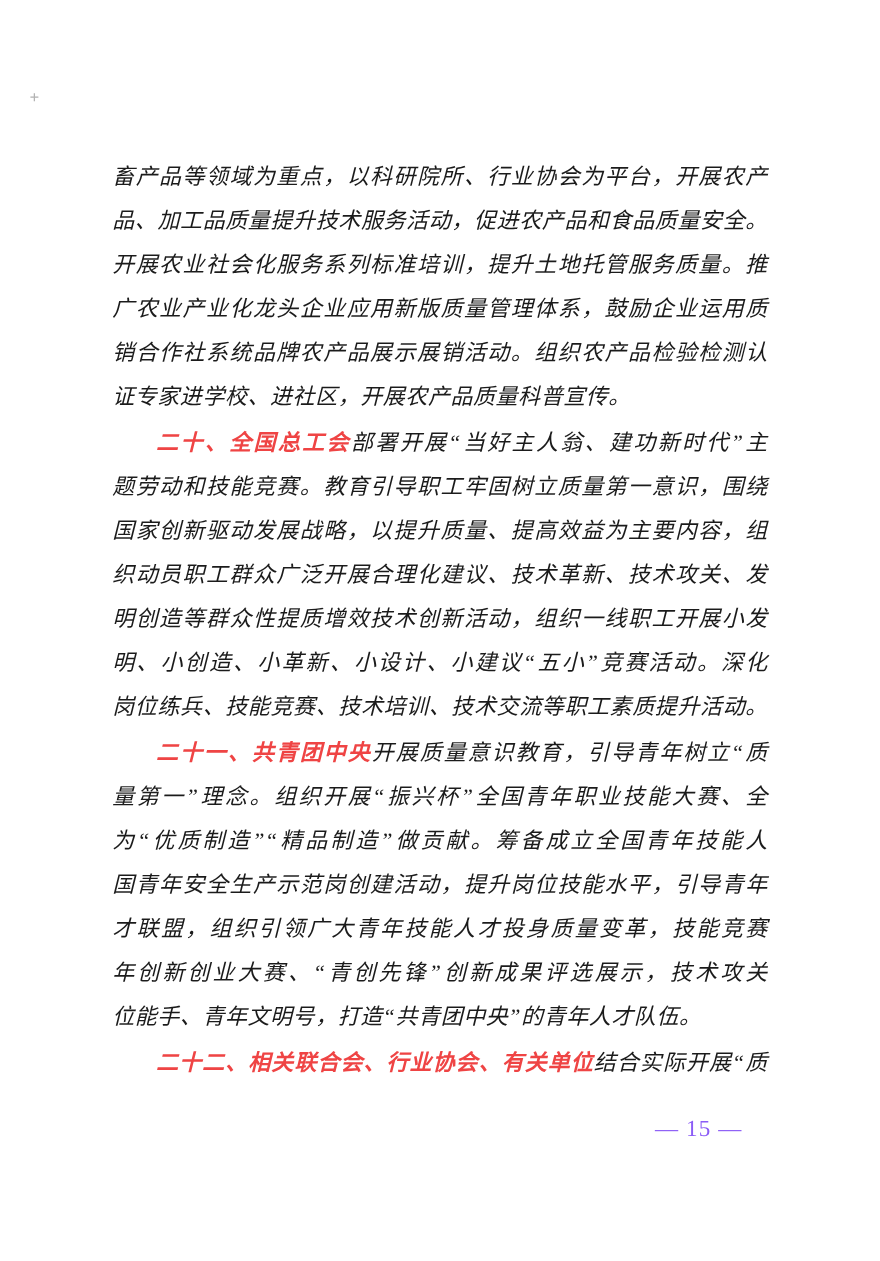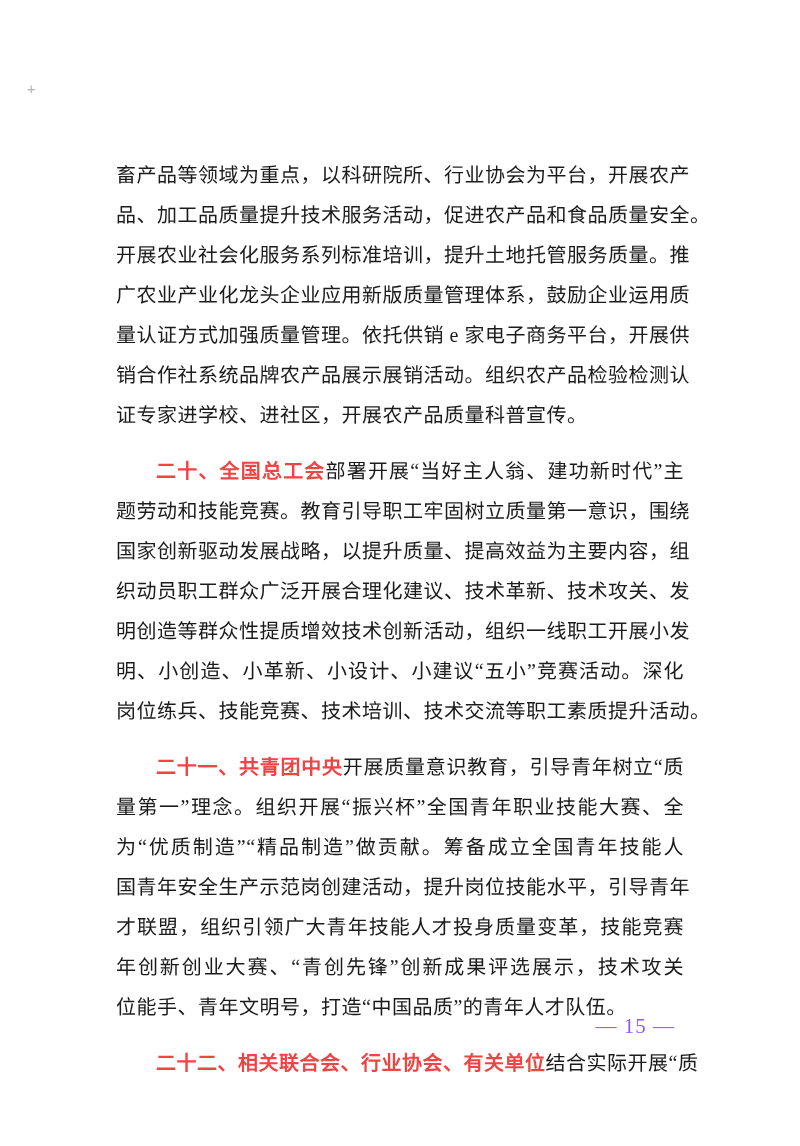--- a/index.html
+++ b/index.html
@@ -31,21 +31,21 @@
   }
   .text-block {
     position: absolute;
     left: 100px;
     top: 139px;
     width: 600px;
     font-size: 20px;
     line-height: 40px;
     letter-spacing: 0.5px;
   }
-  .paragraph { margin: 16px; }
+  .paragraph { margin: 2px; font-style: italic; }
   .line {
     height: 40px;
     white-space: nowrap;
     text-align: justify;
     text-align-last: justify;
     text-justify: inter-character;
     overflow: visible;
   }
   .line.end {
     text-align-last: left;
@@ -76,21 +76,20 @@
 
   <span class="reg-mark">+</span>
 
   <div class="text-block">
 
     <div class="paragraph">
       <div class="line"><span>畜产品等领域为重点，以科研院所、行业协会为平台，开展农产</span></div>
       <div class="line"><span>品、加工品质量提升技术服务活动，促进农产品和食品质量安全。</span></div>
       <div class="line"><span>开展农业社会化服务系列标准培训，提升土地托管服务质量。推</span></div>
       <div class="line"><span>广农业产业化龙头企业应用新版质量管理体系，鼓励企业运用质</span></div>
-      <div class="line"><span>量认证方式加强质量管理。依托供销 e 家电子商务平台，开展供</span></div>
       <div class="line"><span>销合作社系统品牌农产品展示展销活动。组织农产品检验检测认</span></div>
       <div class="line end"><span>证专家进学校、进社区，开展农产品质量科普宣传。</span></div>
     </div>
 
     <div class="paragraph">
       <div class="line indent"><span class="lead">二十、全国总工会</span><span>部署开展“当好主人翁、建功新时代”主</span></div>
       <div class="line"><span>题劳动和技能竞赛。教育引导职工牢固树立质量第一意识，围绕</span></div>
       <div class="line"><span>国家创新驱动发展战略，以提升质量、提高效益为主要内容，组</span></div>
       <div class="line"><span>织动员职工群众广泛开展合理化建议、技术革新、技术攻关、发</span></div>
       <div class="line"><span>明创造等群众性提质增效技术创新活动，组织一线职工开展小发</span></div>
@@ -98,21 +97,21 @@
       <div class="line"><span>岗位练兵、技能竞赛、技术培训、技术交流等职工素质提升活动。</span></div>
     </div>
 
     <div class="paragraph">
       <div class="line indent"><span class="lead">二十一、共青团中央</span><span>开展质量意识教育，引导青年树立“质</span></div>
       <div class="line"><span>量第一”理念。组织开展“振兴杯”全国青年职业技能大赛、全</span></div>
       <div class="line"><span>为“优质制造”“精品制造”做贡献。筹备成立全国青年技能人</span></div>
       <div class="line"><span>国青年安全生产示范岗创建活动，提升岗位技能水平，引导青年</span></div>
       <div class="line"><span>才联盟，组织引领广大青年技能人才投身质量变革，技能竞赛</span></div>
       <div class="line"><span>年创新创业大赛、“青创先锋”创新成果评选展示，技术攻关</span></div>
-      <div class="line end"><span>位能手、青年文明号，打造“中国品质”的青年人才队伍。</span></div>
+      <div class="line end"><span>位能手、青年文明号，打造“共青团中央”的青年人才队伍。</span></div>
     </div>
 
     <div class="paragraph">
       <div class="line indent"><span class="lead">二十二、相关联合会、行业协会、有关单位</span><span>结合实际开展“质</span></div>
     </div>
 
   </div>
 
   <div class="page-footer">— 15 —</div>
 

